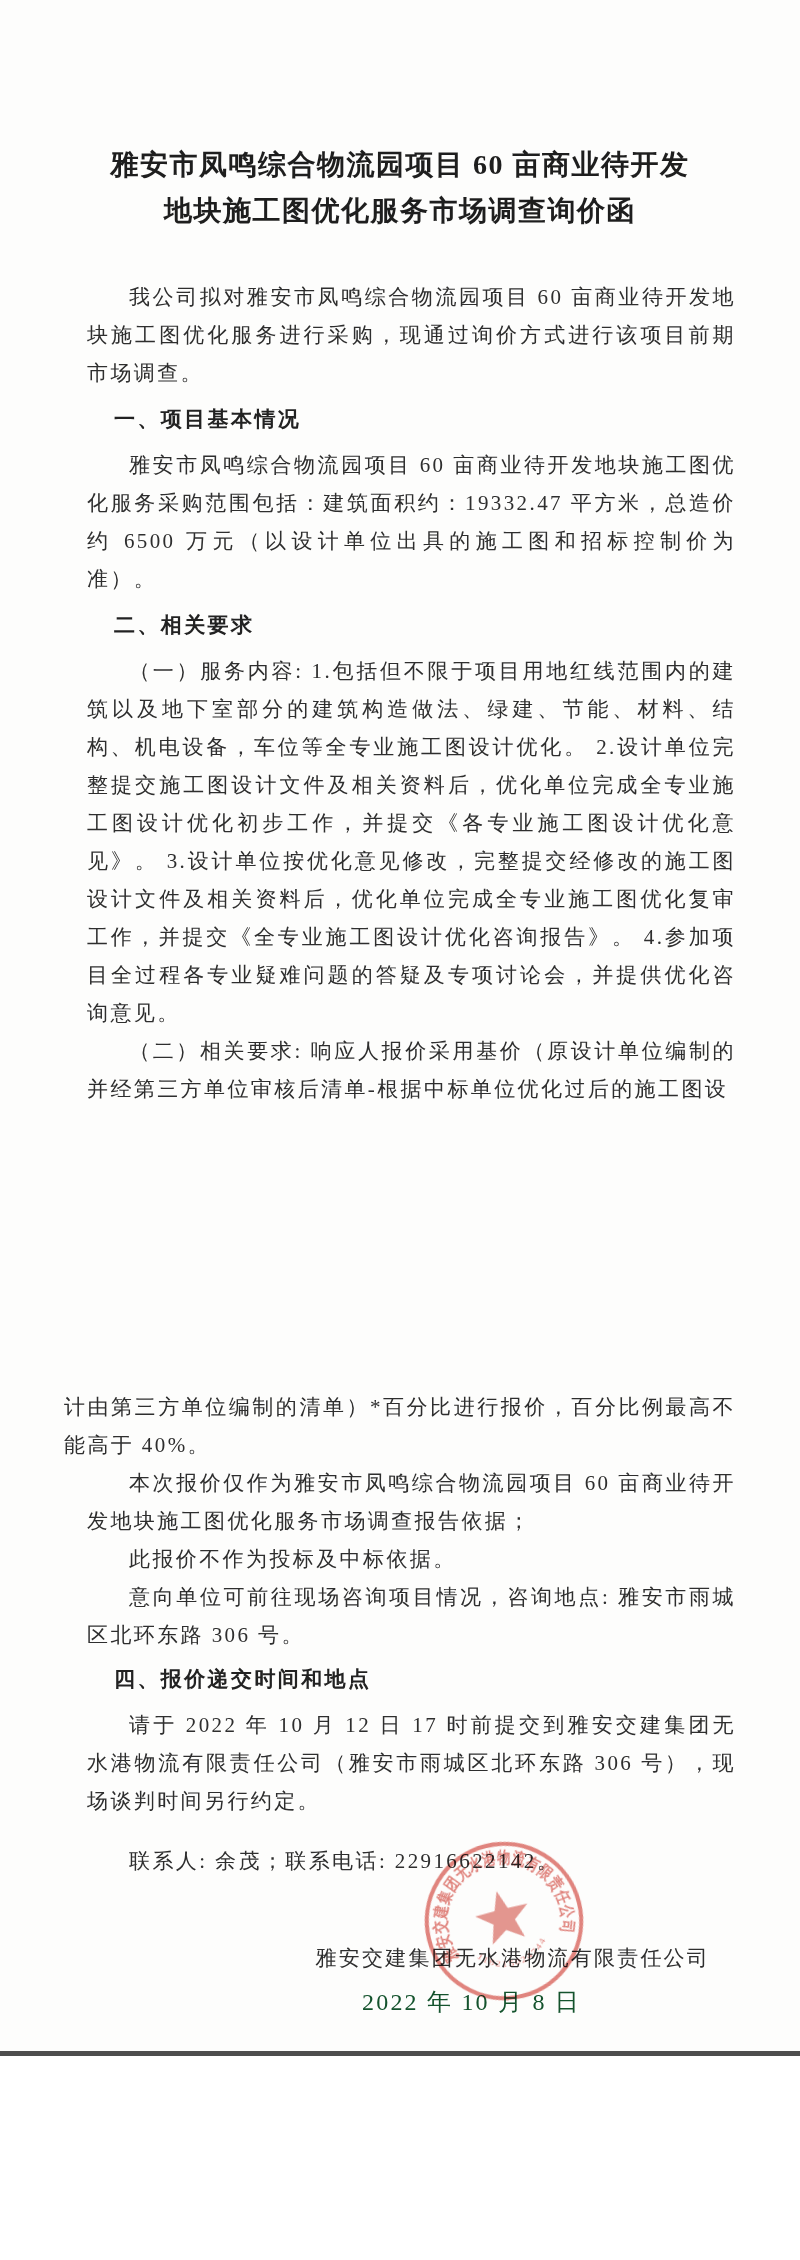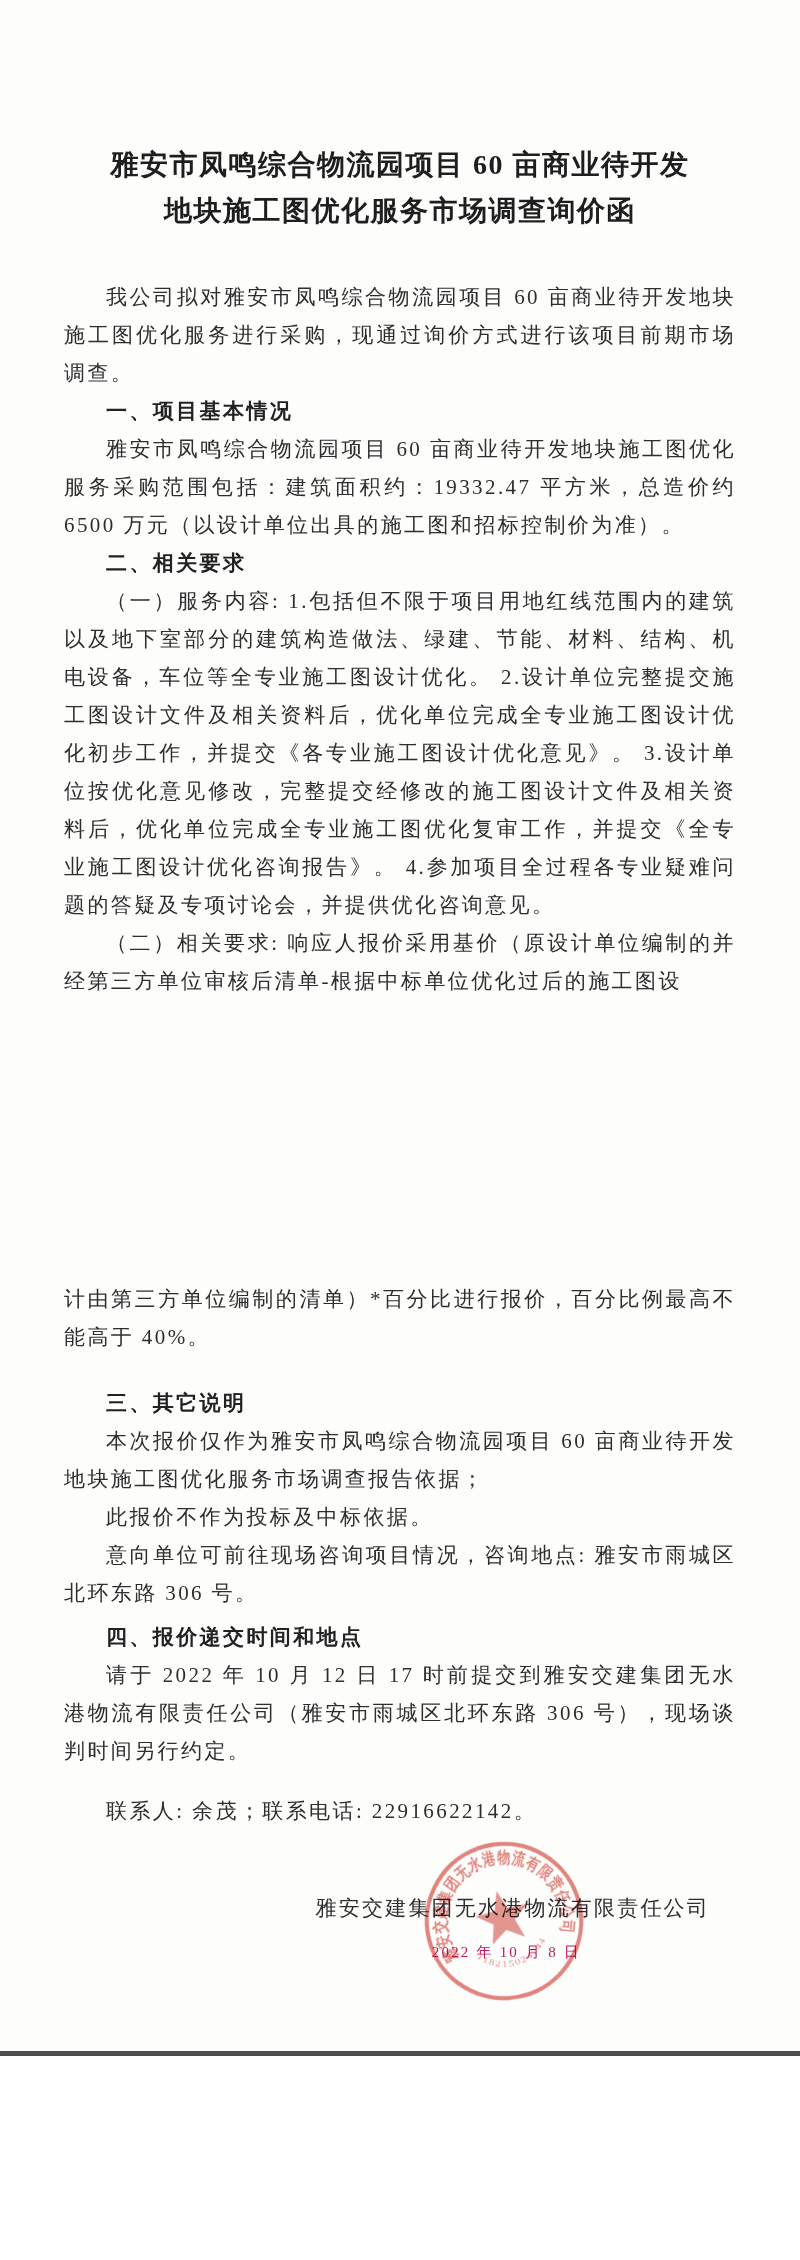--- a/index.html
+++ b/index.html
@@ -28,23 +28,23 @@
   }
   .doc-title .title-line { display: block; }
   .body-p {
     margin: 0;
     font-size: 21px;
     line-height: 38px;
     letter-spacing: 2.4px;
     text-align: justify;
     color: #2e2e2e;
   }
-  .indent { text-indent: 2em; }
+  .indent { text-indent: 2em; margin-left: 23px; }
   .heading {
-    margin: 0;
+    margin: 8px;
     font-family: "Liberation Sans", sans-serif;
     font-weight: bold;
     font-size: 21px;
     line-height: 38px;
     letter-spacing: 2.4px;
     text-indent: 2em;
     color: #222222;
   }
   .heading-3 { margin-top: 28px; }
   .heading-4 { margin-top: 6px; }
@@ -53,26 +53,26 @@
   .signature-block { margin-top: 56px; }
   .sig-company {
     font-size: 21px;
     line-height: 44px;
     letter-spacing: 2.2px;
     text-align: right;
     padding-right: 26px;
     color: #2e2e2e;
   }
   .sig-date {
-    font-size: 15px;
+    font-size: 24px;
     line-height: 44px;
     letter-spacing: 2.2px;
     text-align: right;
     padding-right: 155px;
-    color: #be185d;
+    color: #14532d;
   }
   .stamp {
     position: absolute;
     left: 421px;
     top: 1838px;
     width: 166px;
     height: 166px;
     mix-blend-mode: multiply;
     opacity: 0.88;
     transform: rotate(-14deg);
@@ -109,21 +109,20 @@
   <p class="heading">二、相关要求</p>
 
   <p class="body-p indent">（一）服务内容: 1.包括但不限于项目用地红线范围内的建筑以及地下室部分的建筑构造做法、绿建、节能、材料、结构、机电设备，车位等全专业施工图设计优化。 2.设计单位完整提交施工图设计文件及相关资料后，优化单位完成全专业施工图设计优化初步工作，并提交《各专业施工图设计优化意见》。 3.设计单位按优化意见修改，完整提交经修改的施工图设计文件及相关资料后，优化单位完成全专业施工图优化复审工作，并提交《全专业施工图设计优化咨询报告》。 4.参加项目全过程各专业疑难问题的答疑及专项讨论会，并提供优化咨询意见。</p>
 
   <p class="body-p indent">（二）相关要求: 响应人报价采用基价（原设计单位编制的并经第三方单位审核后清单-根据中标单位优化过后的施工图设</p>
 
   <div class="page-break-gap"></div>
 
   <p class="body-p">计由第三方单位编制的清单）*百分比进行报价，百分比例最高不能高于 40%。</p>
 
-  <p class="heading heading-3">三、其它说明</p>
 
   <p class="body-p indent">本次报价仅作为雅安市凤鸣综合物流园项目 60 亩商业待开发地块施工图优化服务市场调查报告依据；</p>
 
   <p class="body-p indent">此报价不作为投标及中标依据。</p>
 
   <p class="body-p indent">意向单位可前往现场咨询项目情况，咨询地点: 雅安市雨城区北环东路 306 号。</p>
 
   <p class="heading heading-4">四、报价递交时间和地点</p>
 
   <p class="body-p indent">请于 2022 年 10 月 12 日 17 时前提交到雅安交建集团无水港物流有限责任公司（雅安市雨城区北环东路 306 号），现场谈判时间另行约定。</p>

